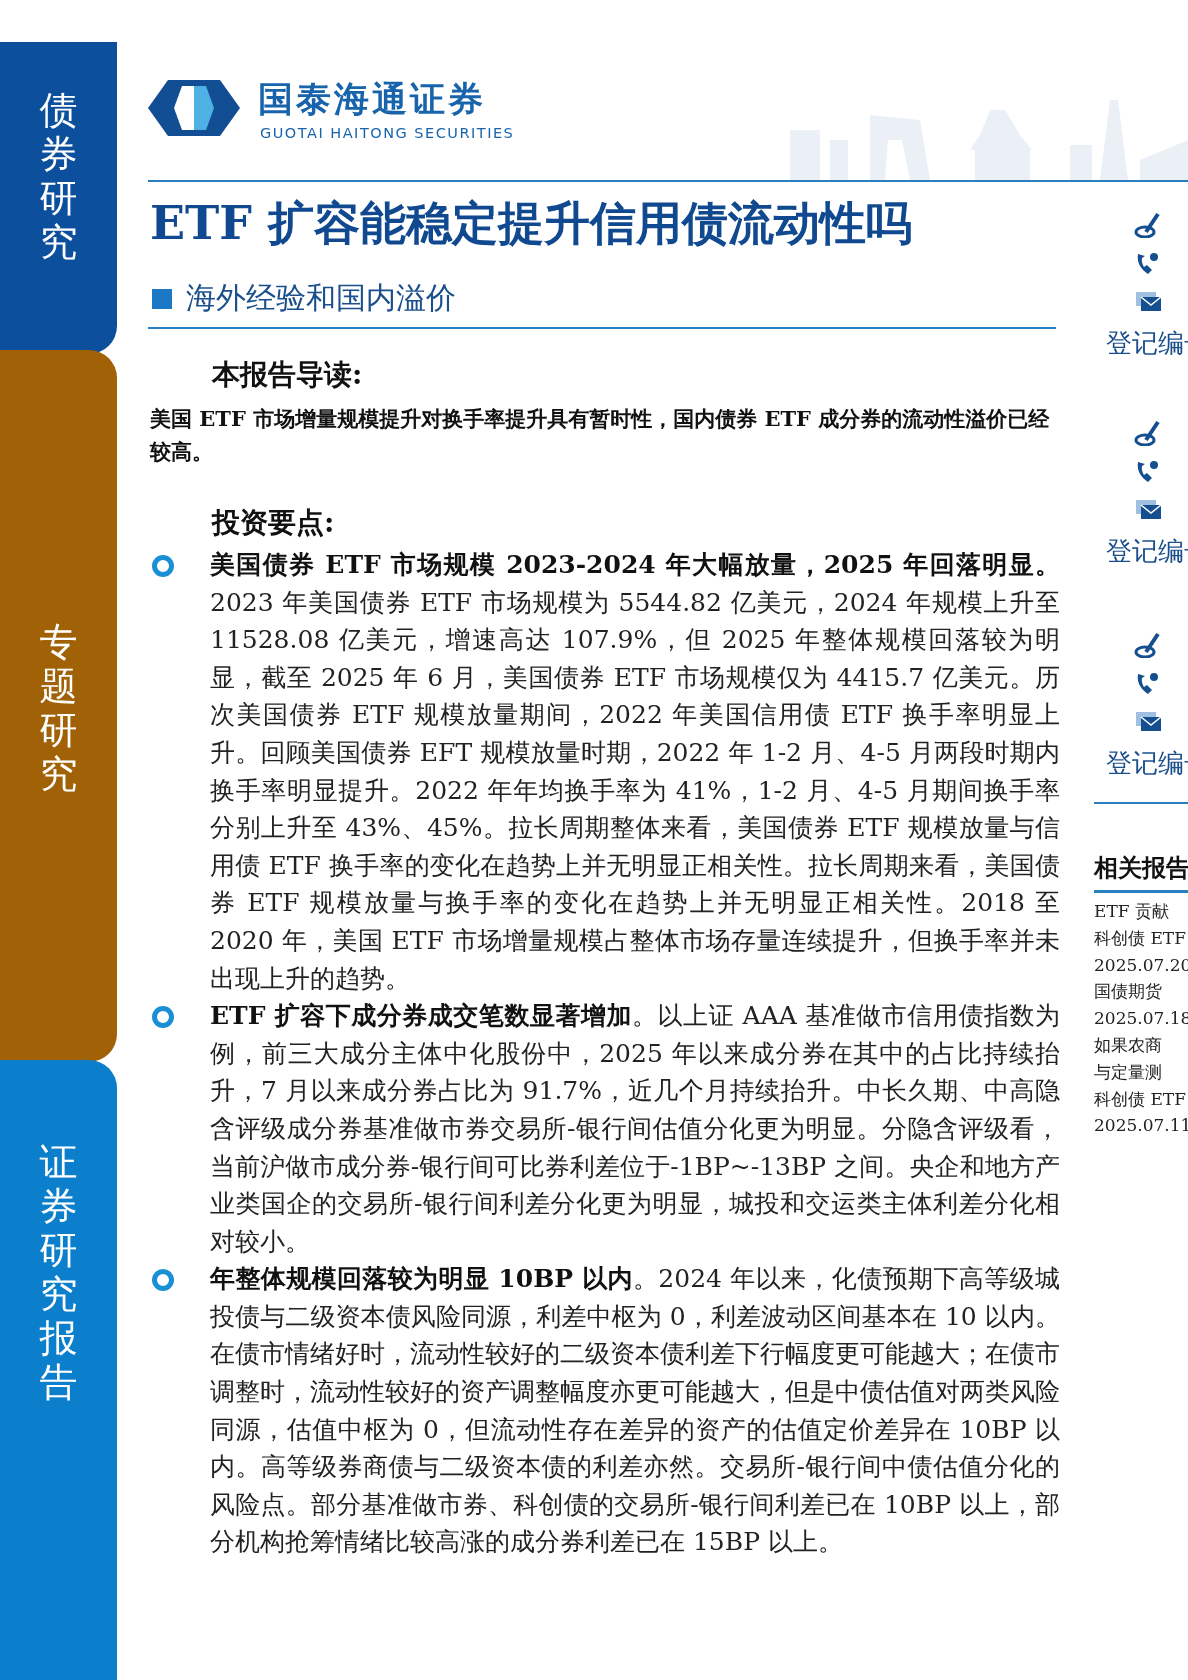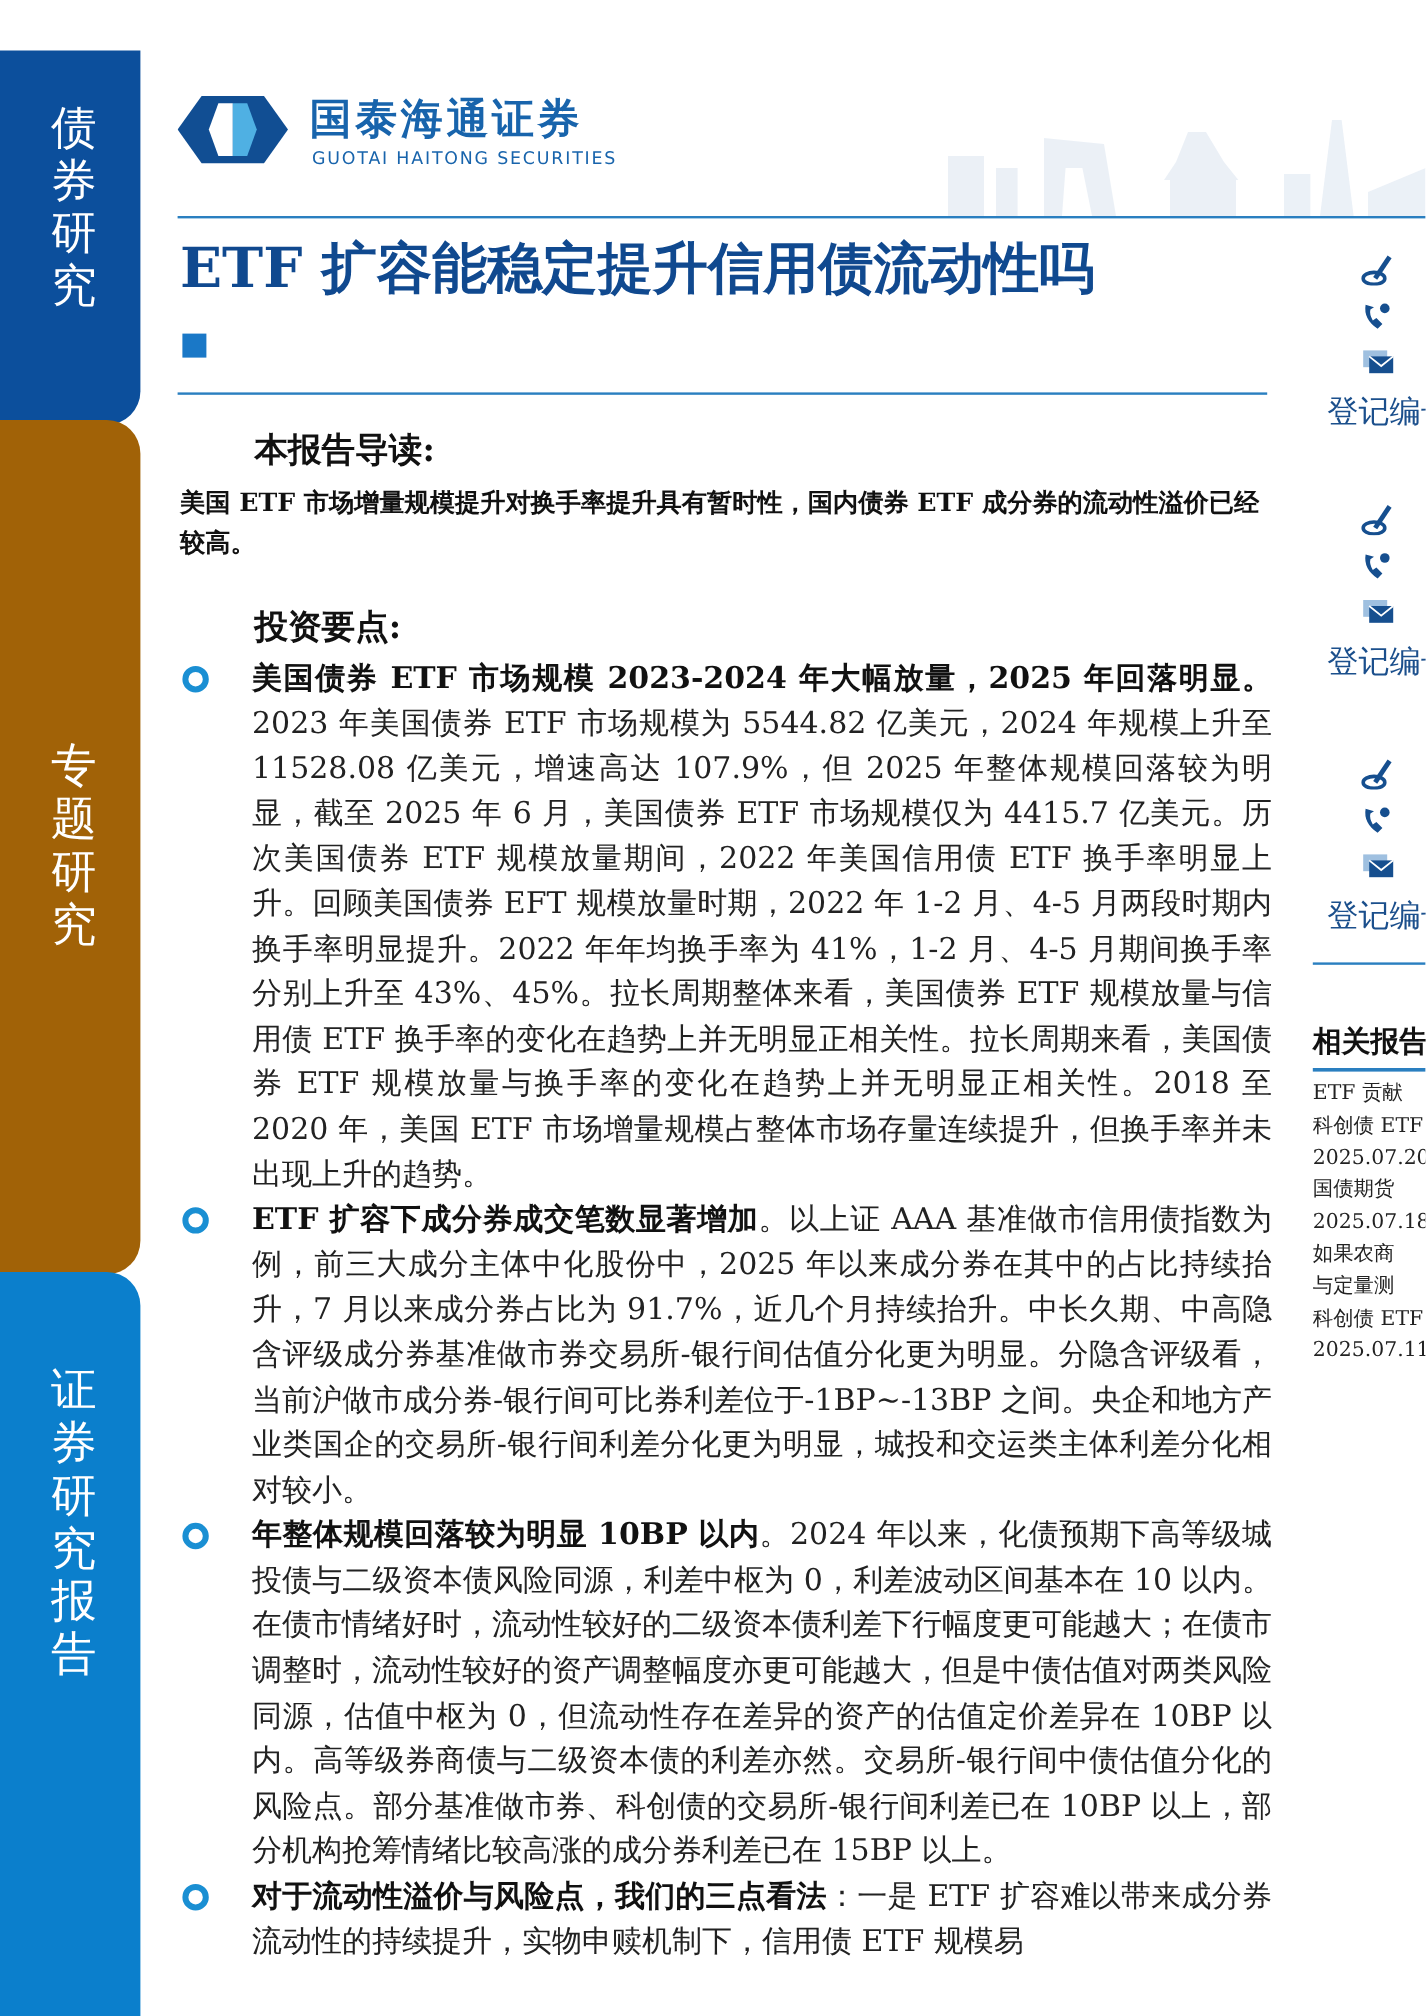--- a/index.html
+++ b/index.html
@@ -10,22 +10,22 @@
     color: #111;
   }
   
   .side-tab {
     position: absolute; left: 0; width: 117px;
     border-top-right-radius: 28px; border-bottom-right-radius: 28px;
     display: flex; align-items: flex-start; justify-content: center;
   }
   .side-tab .label {
     color: #fff; font-size: 38px; line-height: 44px; width: 44px;
-    text-align: right; word-break: break-all;
-    font-family: Liberation Mono, monospace;
+    text-align: center; word-break: break-all;
+    font-family: Liberation Serif, serif;
   }
   #tab1 { top: 42px; height: 312px; background: #0c4f9c; border-top-right-radius: 0; }
   #tab1 .label { margin-top: 46px; }
   #tab2 { top: 350px; height: 712px; background: #a16207; }
   #tab2 .label { margin-top: 270px; }
   #tab3 { top: 1060px; height: 640px; background: #0b7fcc; border-bottom-right-radius: 0; }
   #tab3 .label { margin-top: 80px; }
 
   
   .logo { position: absolute; left: 148px; top: 78px; width: 92px; height: 60px; }
@@ -90,43 +90,40 @@
     <polygon points="340,10 348,10 358,90 330,90"></polygon>
     <polygon points="370,70 418,50 418,90 370,90"></polygon>
   </g>
 </svg>
 
 <div class="rule" style="left:148px; top:180px; width:1040px;"></div>
 
 <div class="title">ETF 扩容能稳定提升信用债流动性吗</div>
 <div class="subtitle">
   <span class="sq"></span>
+  <span>海外经验和国内溢价</span>
 </div>
 <div class="rule" style="left:148px; top:327px; width:908px;"></div>
 
 <div class="section-h" style="top:356px;">本报告导读:</div>
 <div class="intro">美国 ETF 市场增量规模提升对换手率提升具有暂时性，国内债券 ETF 成分券的流动性溢价已经较高。</div>
 
 <div class="section-h" style="top:504px;">投资要点:</div>
 <div class="bullets">
   <div class="bullet">
     <span class="dot"></span>
     <b>美国债券 ETF 市场规模 2023-2024 年大幅放量，2025 年回落明显。</b><span>2023 年美国债券 ETF 市场规模为 5544.82 亿美元，2024 年规模上升至 11528.08 亿美元，增速高达 107.9%，但 2025 年整体规模回落较为明显，截至 2025 年 6 月，美国债券 ETF 市场规模仅为 4415.7 亿美元。历次美国债券 ETF 规模放量期间，2022 年美国信用债 ETF 换手率明显上升。回顾美国债券 EFT 规模放量时期，2022 年 1-2 月、4-5 月两段时期内换手率明显提升。2022 年年均换手率为 41%，1-2 月、4-5 月期间换手率分别上升至 43%、45%。拉长周期整体来看，美国债券 ETF 规模放量与信用债 ETF 换手率的变化在趋势上并无明显正相关性。拉长周期来看，美国债券 ETF 规模放量与换手率的变化在趋势上并无明显正相关性。2018 至 2020 年，美国 ETF 市场增量规模占整体市场存量连续提升，但换手率并未出现上升的趋势。</span>
   </div>
   <div class="bullet">
     <span class="dot"></span>
     <b>ETF 扩容下成分券成交笔数显著增加</b><span>。以上证 AAA 基准做市信用债指数为例，前三大成分主体中化股份中，2025 年以来成分券在其中的占比持续抬升，7 月以来成分券占比为 91.7%，近几个月持续抬升。中长久期、中高隐含评级成分券基准做市券交易所-银行间估值分化更为明显。分隐含评级看，当前沪做市成分券-银行间可比券利差位于-1BP~-13BP 之间。央企和地方产业类国企的交易所-银行间利差分化更为明显，城投和交运类主体利差分化相对较小。</span>
   </div>
   <div class="bullet">
     <span class="dot"></span>
     <b>年整体规模回落较为明显 10BP 以内</b><span>。2024 年以来，化债预期下高等级城投债与二级资本债风险同源，利差中枢为 0，利差波动区间基本在 10 以内。在债市情绪好时，流动性较好的二级资本债利差下行幅度更可能越大；在债市调整时，流动性较好的资产调整幅度亦更可能越大，但是中债估值对两类风险同源，估值中枢为 0，但流动性存在差异的资产的估值定价差异在 10BP 以内。高等级券商债与二级资本债的利差亦然。交易所-银行间中债估值分化的风险点。部分基准做市券、科创债的交易所-银行间利差已在 10BP 以上，部分机构抢筹情绪比较高涨的成分券利差已在 15BP 以上。</span>
-  </div>
-  <div class="bullet">
-    <span class="dot"></span>
-    <b>对于流动性溢价与风险点，我们的三点看法</b><span>：一是 ETF 扩容难以带来成分券流动性的持续提升，实物申赎机制下，信用债 ETF 规模易</span>
   </div>
 </div>
 
 <div class="contact" style="top:212px;">
   <svg class="ic" viewBox="0 0 28 26">
       <ellipse cx="11" cy="20" rx="9" ry="5" fill="none" stroke="#164f8f" stroke-width="3"></ellipse>
       <line x1="12" y1="20" x2="24" y2="2" stroke="#164f8f" stroke-width="4"></line>
     </svg>
   <svg class="ic" viewBox="0 0 28 26">
       <path d="M4 4 Q2 16 14 24 L18 20 L13 15 L10 17 Q7 12 8 8 L11 6 Z" fill="#164f8f"></path>

